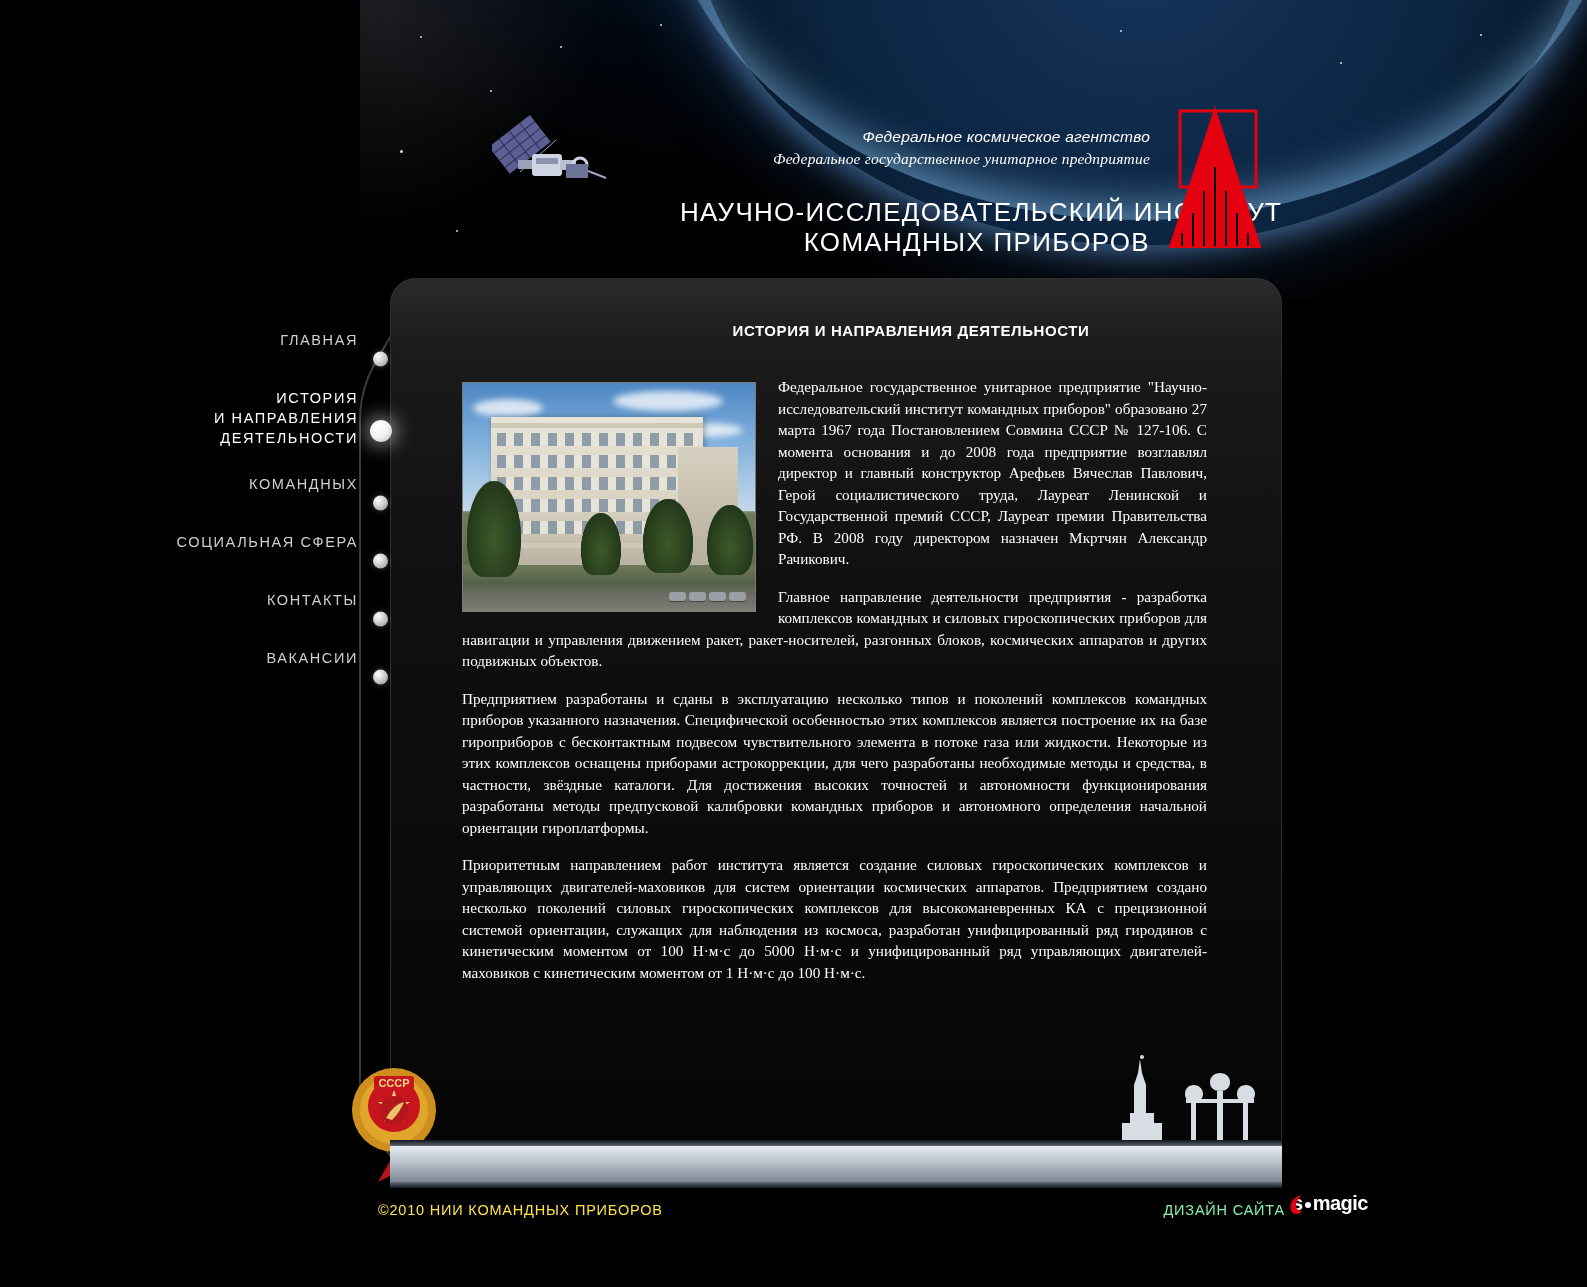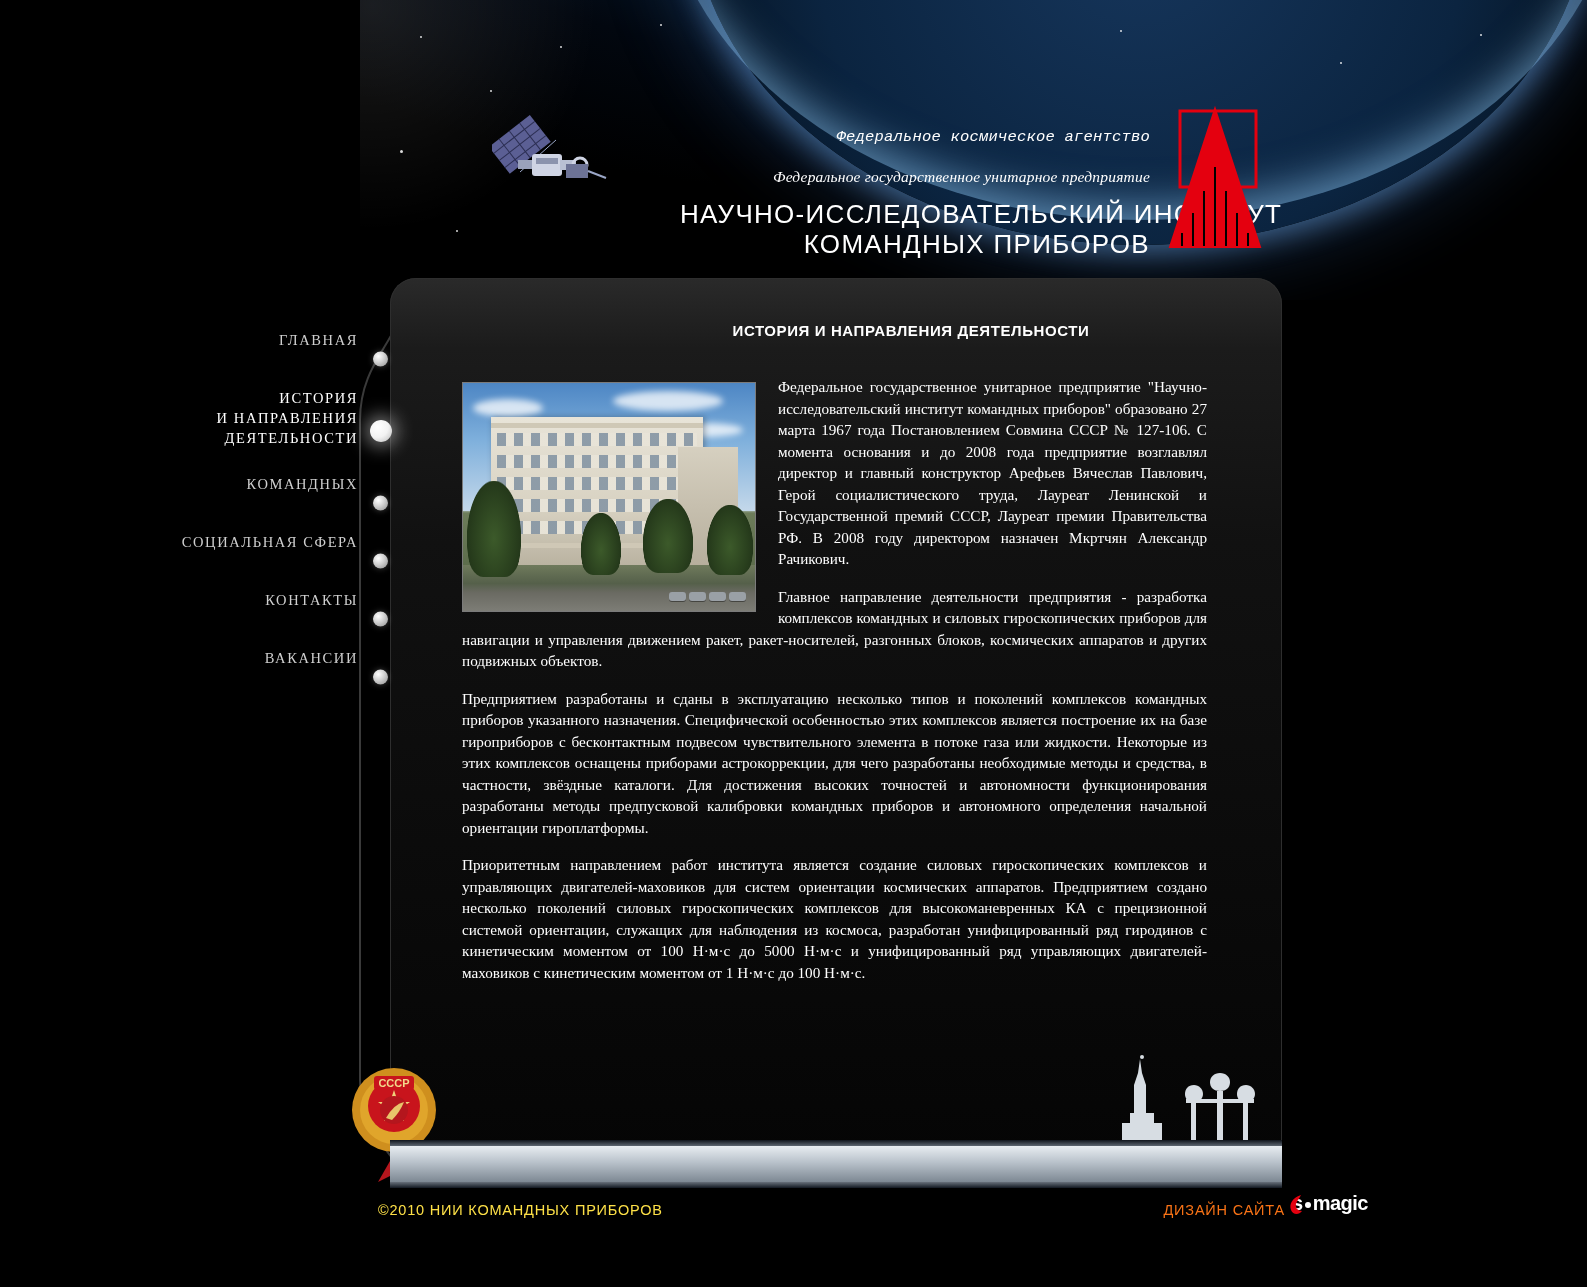--- a/index.html
+++ b/index.html
@@ -78,33 +78,33 @@
 
   .titles {
     position: absolute;
     left: 680px;
     top: 128px;
     width: 470px;
     text-align: right;
     color: #ffffff;
   }
   .titles .l1 {
-    font-family: Liberation Mono, monospace;
+    font-family: Liberation Sans, sans-serif;
     font-style: italic;
     font-size: 15.5px;
     letter-spacing: 0.2px;
-    margin-bottom: 22px;
+    margin-bottom: 4px;
     white-space: nowrap;
   }
   .titles .l2 {
     font-family: "Liberation Serif", serif;
     font-style: italic;
     font-size: 15.5px;
     letter-spacing: 0.2px;
-    margin-bottom: 13px;
+    margin-bottom: 29px;
     white-space: nowrap;
   }
   .titles .l3, .titles .l4 {
     font-size: 26px;
     letter-spacing: 1.3px;
     line-height: 30px;
     white-space: nowrap;
   }
 
   .logo {
@@ -237,21 +237,20 @@
     padding-right: 42px;
     color: #cfcfcf;
     font-size: 14.5px;
     letter-spacing: 1.6px;
     cursor: pointer;
   }
   .nav-item .label {
     display: block;
     white-space: pre-line;
     line-height: 20px;
-    font-family: Liberation Serif, serif;
   }
   .nav-item .bullet {
     position: absolute;
     right: 12px;
     top: 50%;
     transform: translateY(-50%);
     width: 15px; height: 15px;
     border-radius: 50%;
     background: radial-gradient(circle at 35% 32%, #ffffff 0%, #cfcfcf 45%, #8c8c8c 100%);
     box-shadow: 0 0 6px rgba(255,255,255,0.25);
@@ -310,21 +309,21 @@
     font-size: 14.5px;
     letter-spacing: 0.8px;
     color: #fde047;
   }
   .design-by {
     position: absolute;
     right: 302px;
     top: 1202px;
     font-size: 14.5px;
     letter-spacing: 0.8px;
-    color: #f97316;
+    color: #86efac;
   }
   .smagic {
     position: absolute;
     right: 215px;
     top: 1192px;
     width: 80px;
     height: 26px;
     color: #ffffff;
     font-size: 20px;
     font-weight: bold;

